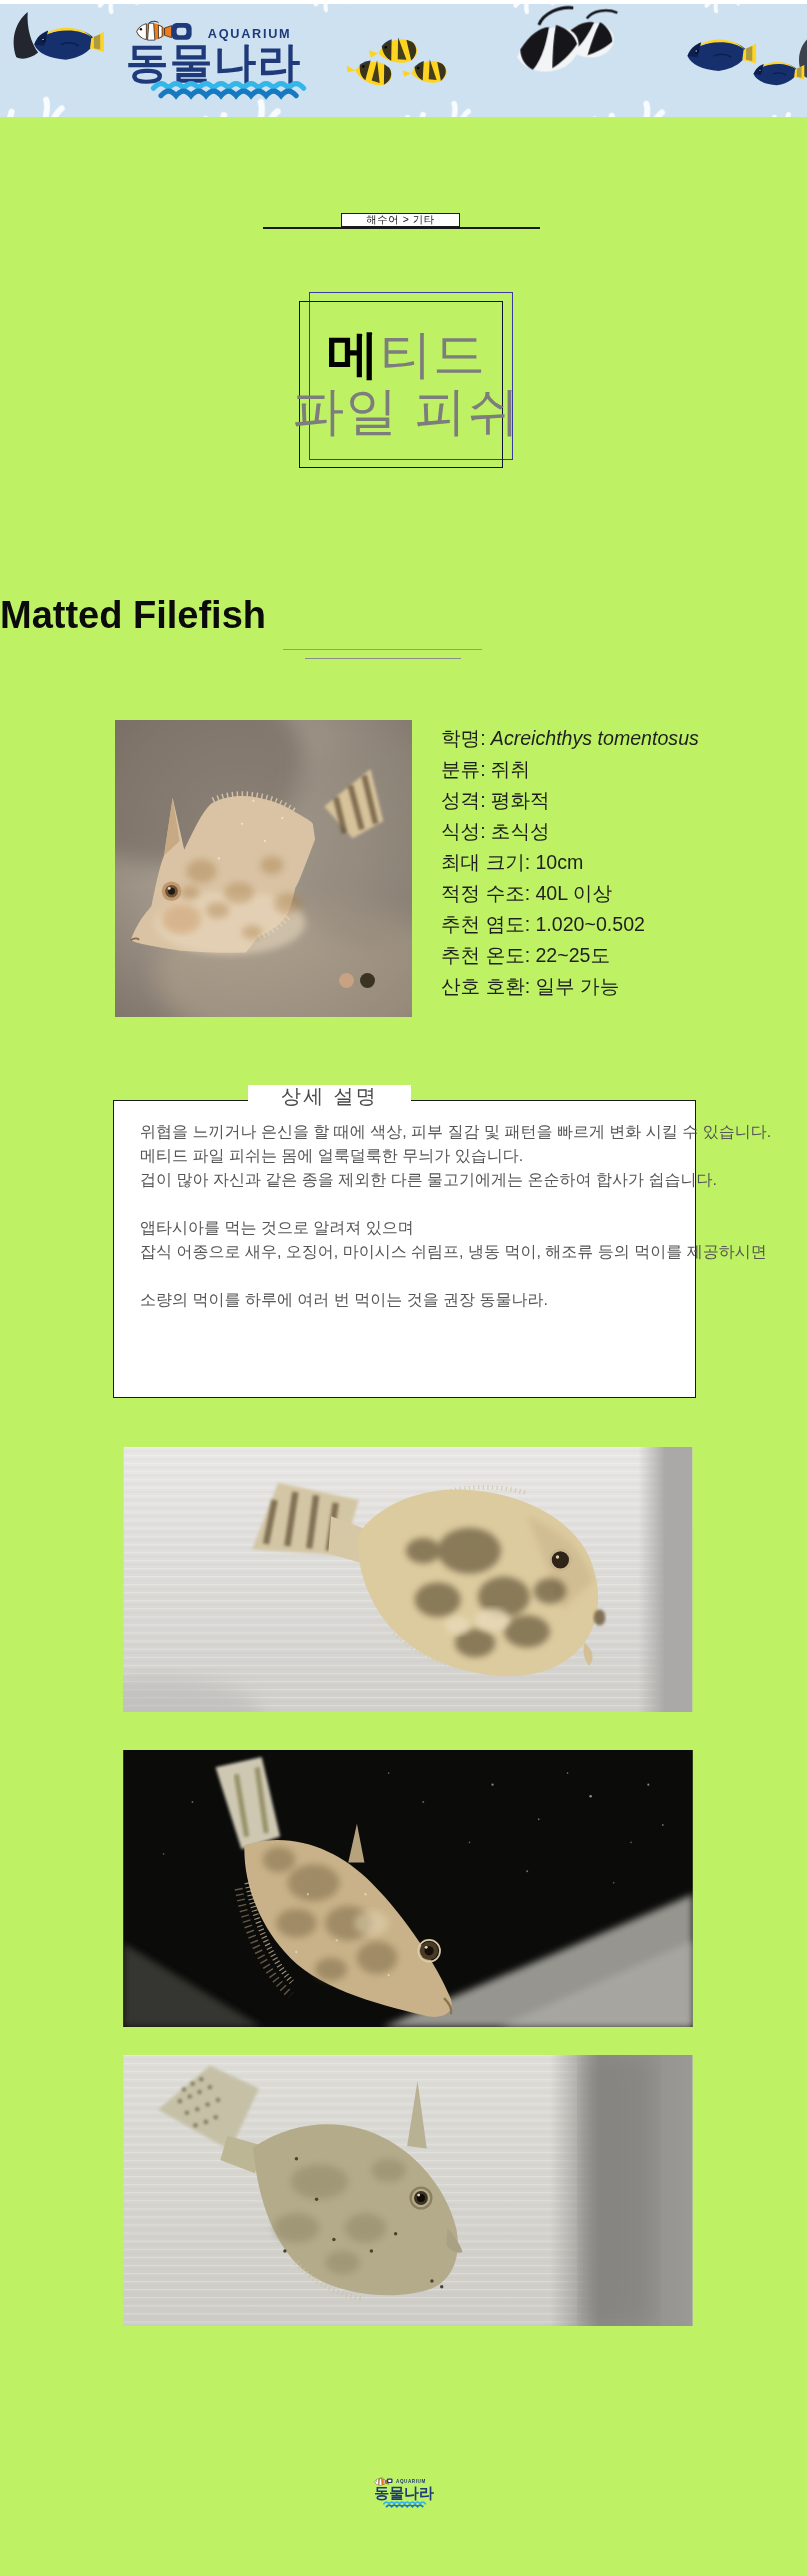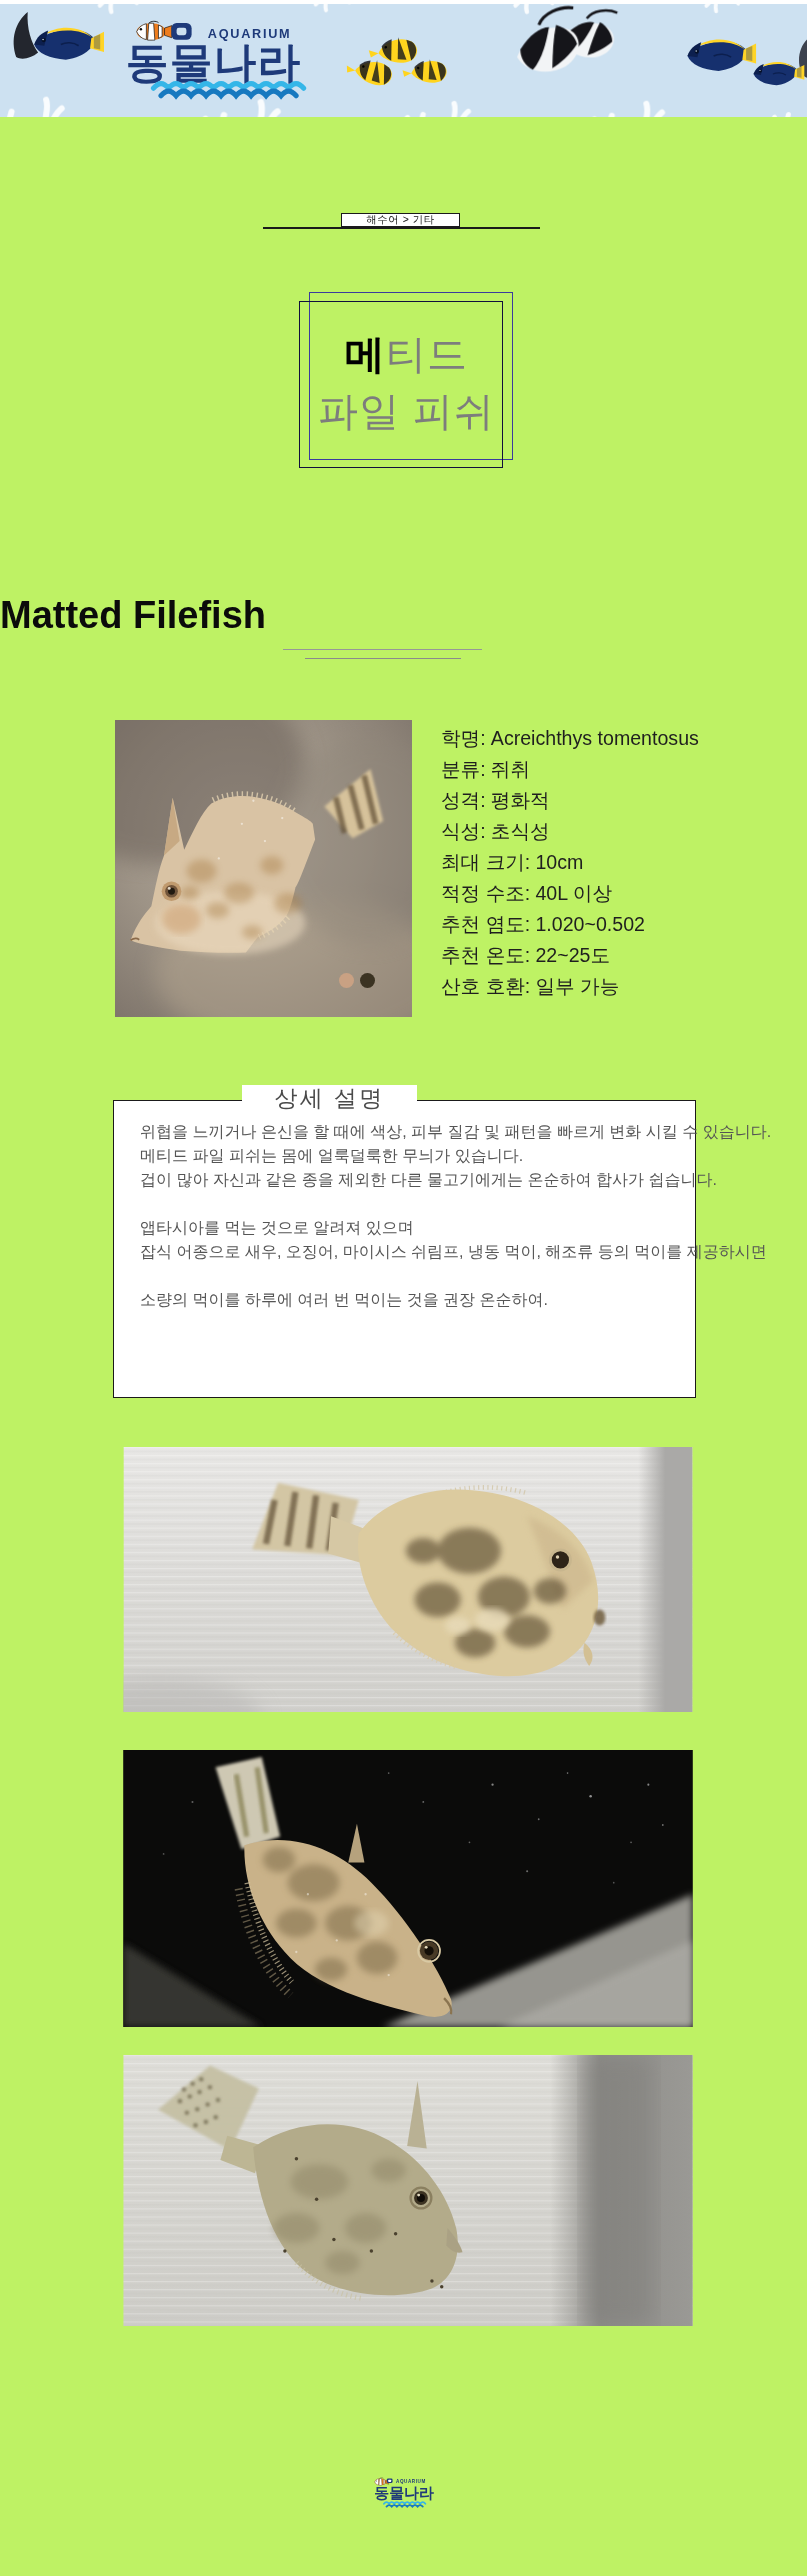--- a/index.html
+++ b/index.html
@@ -14,42 +14,42 @@
   
   .breadcrumb-wrap{position:absolute;top:209px;left:263px;width:277px;height:30px}
   .breadcrumb-rule{position:absolute;top:14.4px;left:0;width:100%;height:1.2px;background:#1a1a1a}
   .breadcrumb-box{position:absolute;left:78px;top:0;width:119px;height:14px;background:#fff;border:1.2px solid #1a1a1a;
     display:flex;align-items:center;justify-content:center;font-size:10.4px;letter-spacing:0.6px;color:#111}
 
   
   .title-area{position:absolute;left:299px;top:287px;width:215px;height:179px}
   .frame-blue{position:absolute;left:9.8px;top:0.6px;width:204px;height:168px;border:1.2px solid #3b3b9e}
   .frame-dark{position:absolute;left:0;top:10.4px;width:204px;height:167px;border:1.2px solid #10103c}
-  .title-ko{position:absolute;left:-23px;top:35px;width:261px;text-align:center;font-size:40px;line-height:57px;
+  .title-ko{position:absolute;left:-23px;top:35px;width:261px;text-align:center;font-size:52px;line-height:57px;
     color:#7d7d7d;font-weight:300;letter-spacing:1.2px}
   .title-ko b{color:#000;font-weight:900}
 
   
   .title-en{position:absolute;top:590px;left:0;width:808px;font-size:38px;font-weight:800;color:#0b0b0b}
   .rule-en-1{position:absolute;top:645px;left:283px;width:199px;height:1.2px;background:#979797}
   .rule-en-2{position:absolute;top:654px;left:305px;width:156px;height:1.2px;background:#8b8b8b}
 
   
   .main-photo{position:absolute;left:115px;top:716px;width:297px;height:297px}
   .carousel-dots{position:absolute;left:339px;top:969px;display:flex;gap:5.8px}
   .dot{width:15px;height:15px;border-radius:50%;cursor:pointer}
   .dot-tan{background:#c9a183}
   .dot-dark{background:#3b3322}
   .specs{position:absolute;left:441px;top:719px;list-style:none;font-size:19.6px;color:#1f1f1f}
   .specs li{height:31px;line-height:31px;white-space:nowrap}
   .spec-value{margin-left:5.2px}
-  .spec-value.sci{}
-
-  
-  .desc-heading{position:absolute;top:1079px;left:0;width:659px;text-align:center;font-size:23px;color:#4a4a4a;z-index:2;letter-spacing:2.3px}
+  .spec-value.sci{font-style:italic}
+
+  
+  .desc-heading{position:absolute;top:1079px;left:0;width:659px;text-align:center;font-size:20px;color:#4a4a4a;z-index:2;letter-spacing:2.3px}
   .desc-heading span{background:#fff;padding:0 33px}
   .desc-box{position:absolute;left:113px;top:1096px;width:583px;height:298px;border:1.2px solid #1a1a1a;background:#fff;z-index:1}
   .desc-text{position:absolute;left:140px;top:1116px;width:542px;font-size:16px;color:#555;z-index:2}
   .desc-text p{height:24px;line-height:24px;white-space:nowrap}
 
   
   .photo1{position:absolute;left:123px;top:1443px;width:570px;height:265px}
   .photo2{position:absolute;left:123px;top:1746px;width:570px;height:277px}
   .photo3{position:absolute;left:123px;top:2051px;width:570px;height:271px}
 
@@ -247,21 +247,21 @@
   <div class="desc-heading"><span>상세 설명</span></div>
   <div class="desc-box"></div>
   <div class="desc-text">
     <p>위협을 느끼거나 은신을 할 때에 색상, 피부 질감 및 패턴을 빠르게 변화 시킬 수 있습니다.</p>
     <p>메티드 파일 피쉬는 몸에 얼룩덜룩한 무늬가 있습니다.</p>
     <p>겁이 많아 자신과 같은 종을 제외한 다른 물고기에게는 온순하여 합사가 쉽습니다.</p>
     <p></p>
     <p>앱타시아를 먹는 것으로 알려져 있으며</p>
     <p>잡식 어종으로 새우, 오징어, 마이시스 쉬림프, 냉동 먹이, 해조류 등의 먹이를 제공하시면</p>
     <p></p>
-    <p>소량의 먹이를 하루에 여러 번 먹이는 것을 권장 온순하여.</p>
+    <p>소량의 먹이를 하루에 여러 번 먹이는 것을 권장 동물나라.</p>
   </div>
 
   <svg class="photo1" viewBox="0 0 987 460">
     <defs>
       <linearGradient id="g-p1" x1="0" y1="0" x2="0" y2="1">
         <stop offset="0" stop-color="#e8e7e5"></stop>
           <stop offset="1" stop-color="#d0cfcb"></stop>
       </linearGradient>
       <pattern id="lines" width="6" height="14" patternUnits="userSpaceOnUse">
         <rect width="6" height="2" y="0" fill="#ffffff" opacity=".5"></rect>

